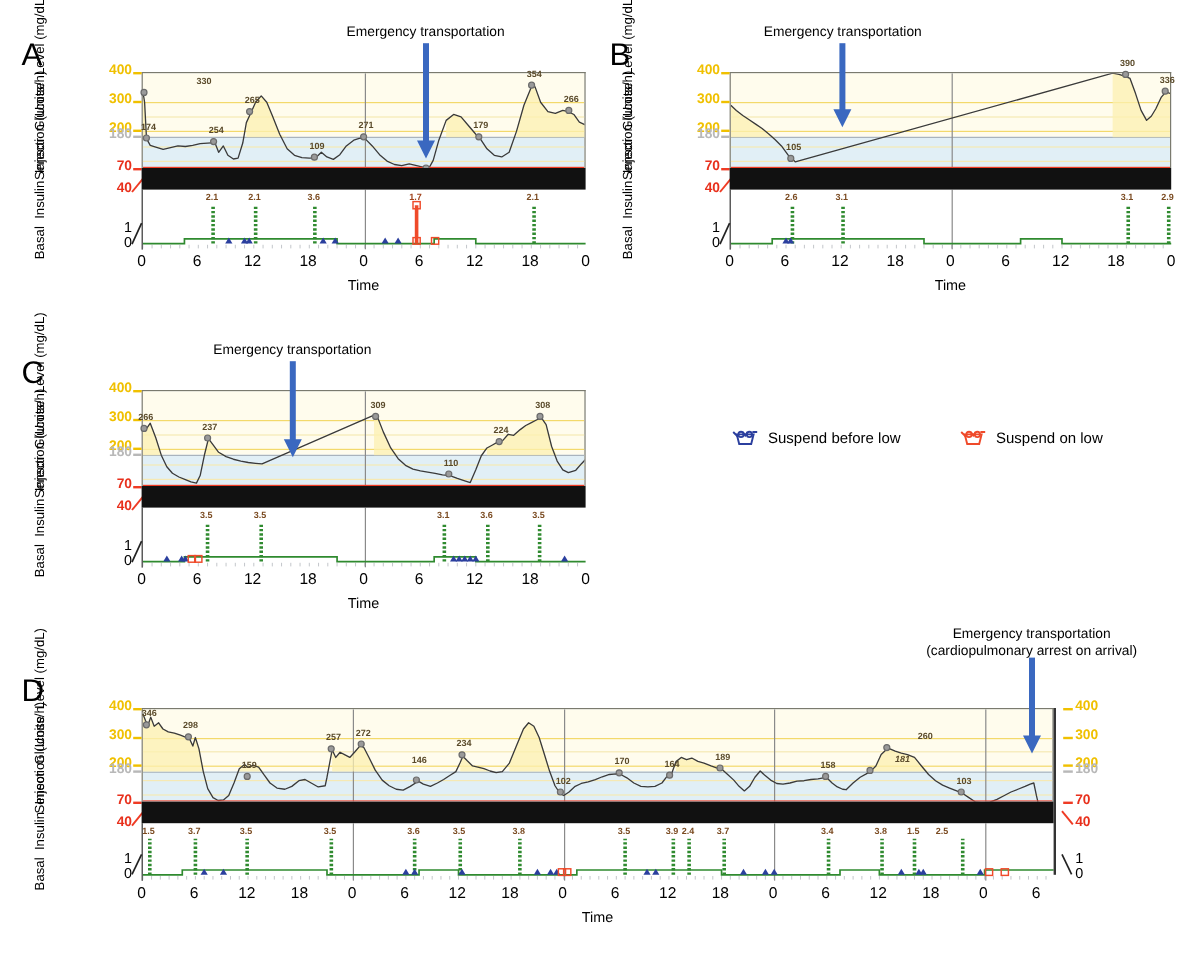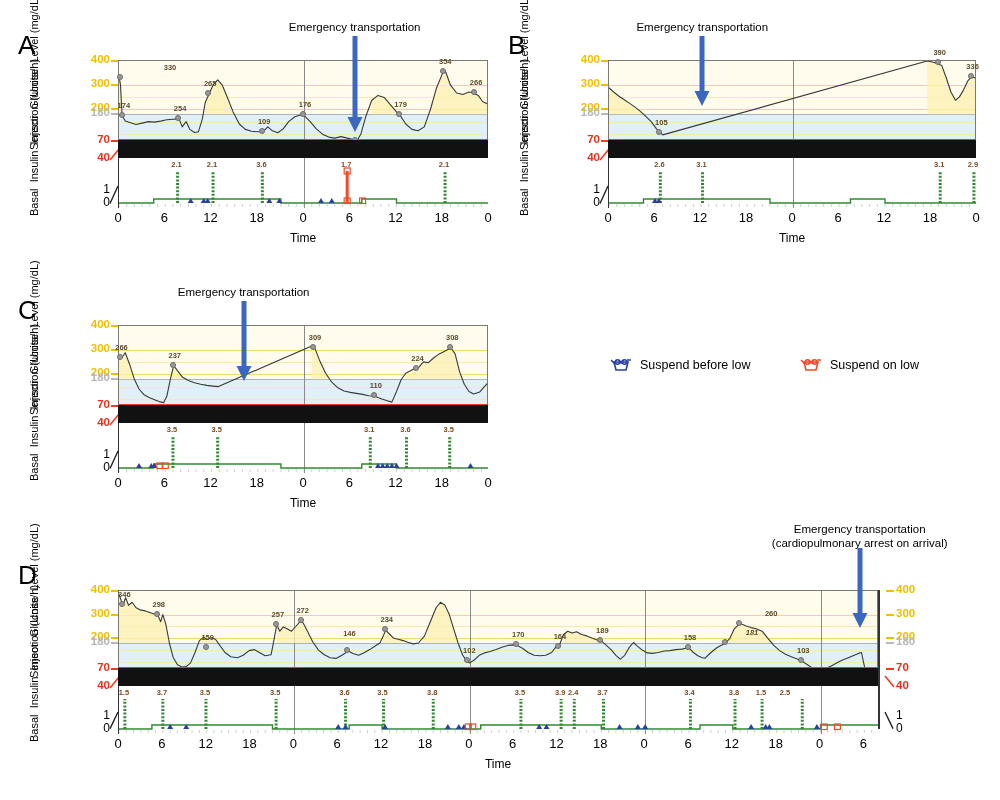--- a/index.html
+++ b/index.html
@@ -643,21 +643,21 @@
     <div class="glabel" style="left:122px; top:63.96969696969697px;margin-left:48px;">330</div>
     <div class="gdot" style="left:121.85416666666667px; top:114.54545454545455px;"></div>
     <div class="glabel" style="left:123.85416666666667px; top:101.54545454545455px;">174</div>
     <div class="gdot" style="left:178.125px; top:117.93939393939394px;"></div>
     <div class="glabel" style="left:180.125px; top:104.93939393939394px;">254</div>
     <div class="gdot" style="left:208.1875px; top:92.72727272727272px;"></div>
     <div class="glabel" style="left:210.1875px; top:79.72727272727272px;">265</div>
     <div class="gdot" style="left:262.14583333333337px; top:130.54545454545456px;"></div>
     <div class="glabel" style="left:264.14583333333337px; top:117.54545454545456px;">109</div>
     <div class="gdot" style="left:303px; top:114.3030303030303px;"></div>
-    <div class="glabel" style="left:305px; top:101.3030303030303px;">176</div>
+    <div class="glabel" style="left:305px; top:101.3030303030303px;">271</div>
     <div class="gdot" style="left:355.4166666666667px; top:139.5151515151515px;"></div>
     <div class="gdot" style="left:398.5833333333333px; top:113.57575757575758px;"></div>
     <div class="glabel" style="left:400.5833333333333px; top:100.57575757575758px;">179</div>
     <div class="gdot" style="left:443.2916666666667px; top:71.15151515151516px;"></div>
     <div class="glabel" style="left:445.2916666666667px; top:58.151515151515156px;">354</div>
     <div class="gdot" style="left:474.125px; top:92.48484848484848px;"></div>
     <div class="glabel" style="left:476.125px; top:79.48484848484848px;">266</div>
     <div class="blackbar" style="left:118px; top:140px; width:370px; height:18px;"></div>
     <div class="ilabel" style="left:176.58333333333331px; top:161px;">2.1</div>
     <div class="ilabel" style="left:212.04166666666666px; top:161px;">2.1</div>

